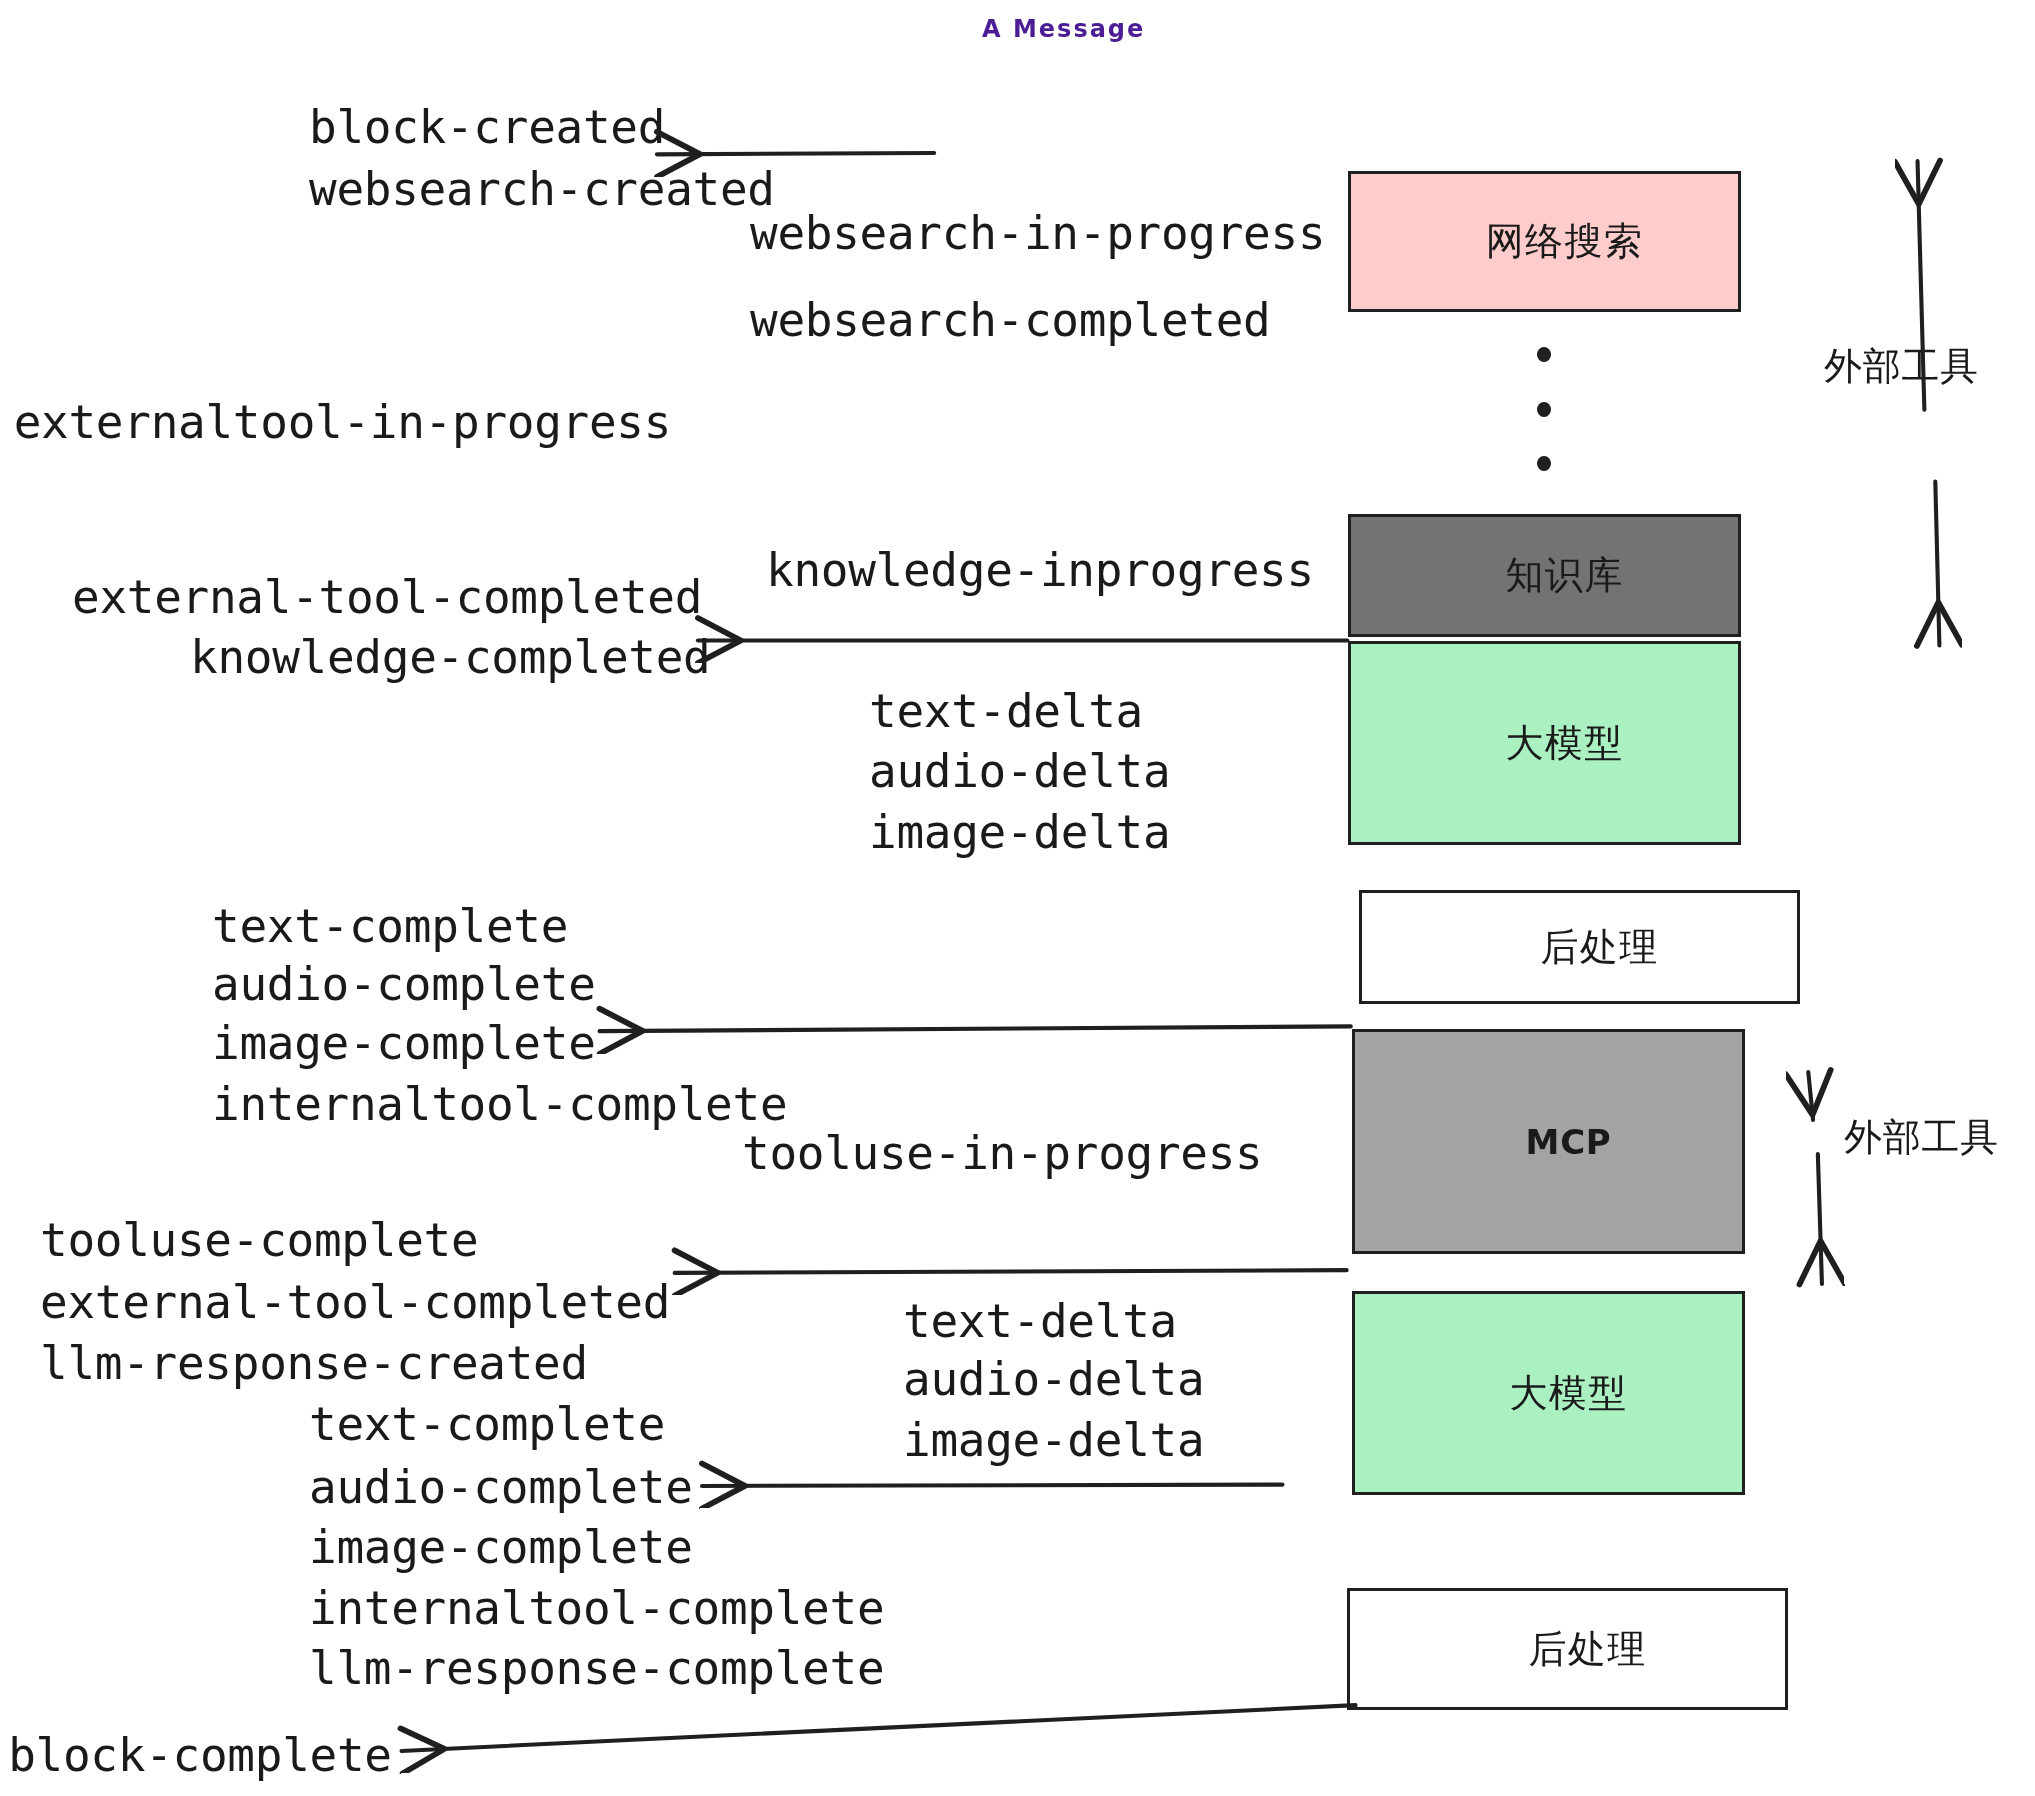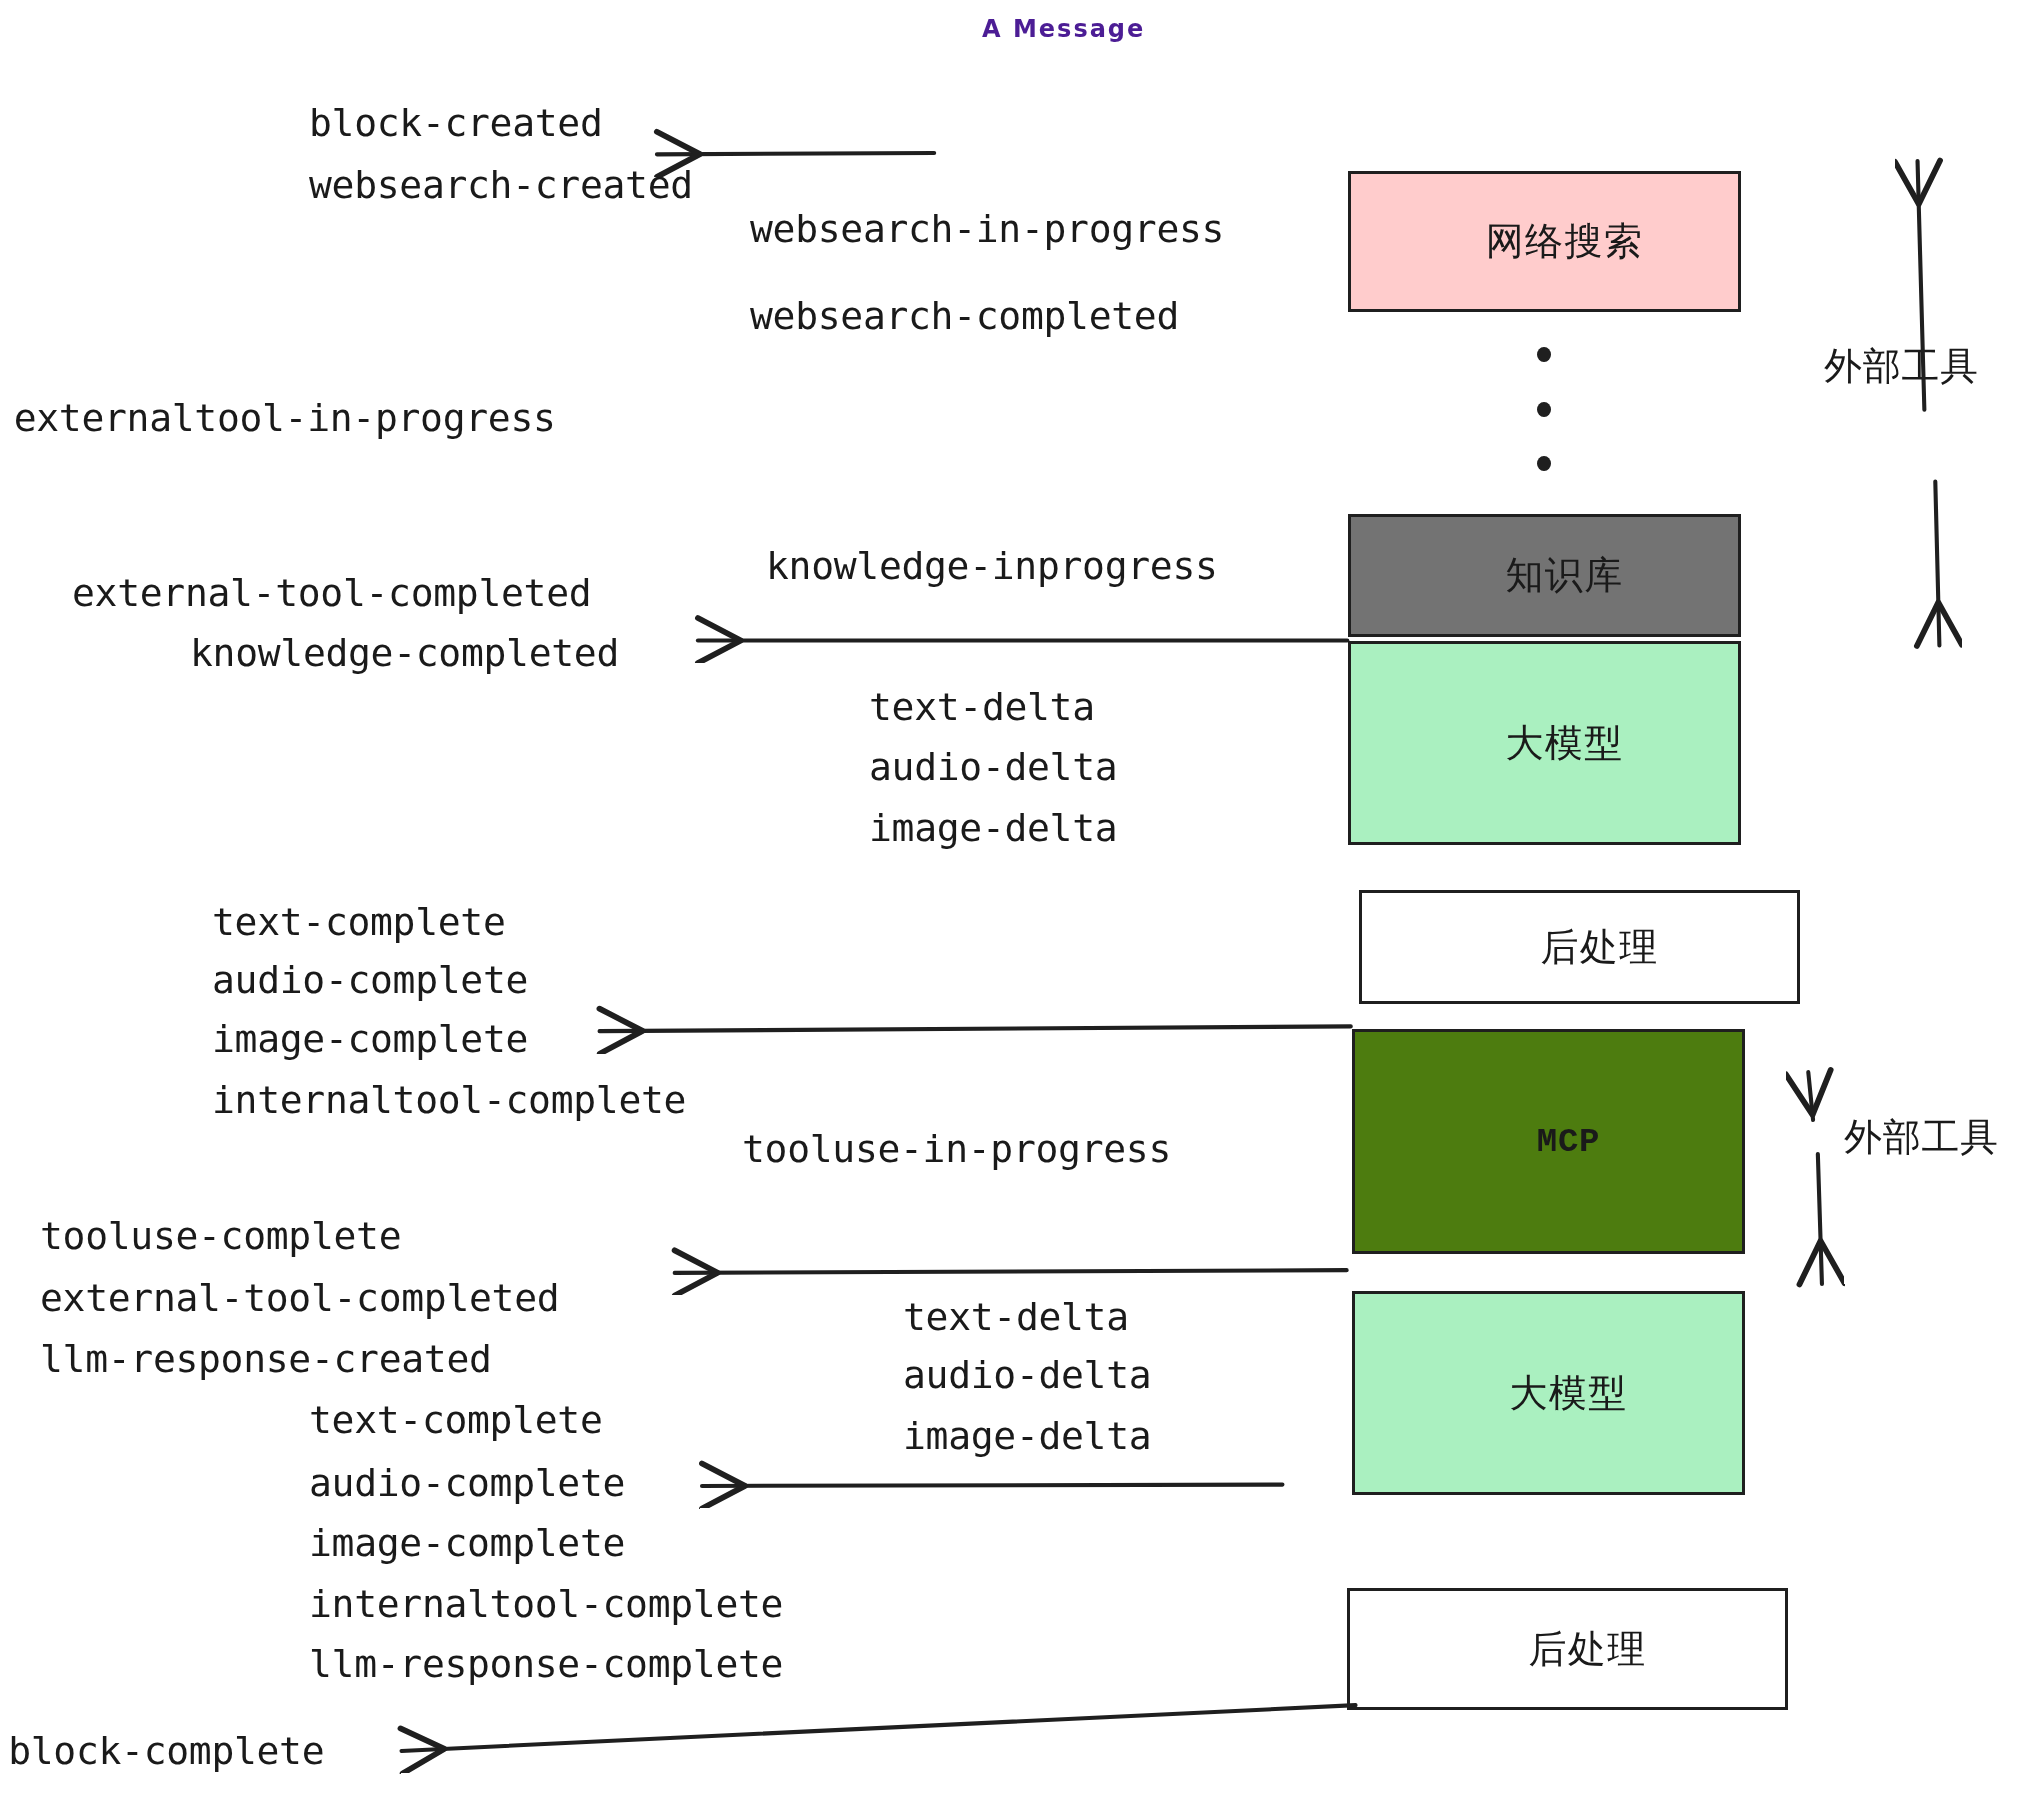--- a/index.html
+++ b/index.html
@@ -12,21 +12,21 @@
     width: 2035px;
     height: 1796px;
     background: #ffffff;
     overflow: hidden;
     font-family: "DejaVu Sans Mono", monospace;
   }
   
   .lbl {
     position: absolute;
     font-family: "DejaVu Sans Mono", "Liberation Mono", monospace;
-    font-size: 38px;
+    font-size: 46px;
     line-height: 1;
     color: #1a1a1a;
     white-space: pre;
     letter-spacing: -0.3px;
   }   
   
   .title {
     position: absolute;
     font-family: "DejaVu Sans", "Liberation Sans", sans-serif;
     font-size: 24px;
@@ -95,21 +95,21 @@
   </div>
 
   <div class="box" style="left:1348px; top:641px; width:393px; height:204px; background:#aaf0c0;">
     <span>大模型</span>
   </div>
 
   <div class="box" style="left:1359px; top:890px; width:441px; height:114px; background:#ffffff;">
     <span>后处理</span>
   </div>
 
-  <div class="box latin" style="left:1352px; top:1029px; width:393px; height:225px; background:#4d7c0f;font-family:Liberation Mono, monospace;">
+  <div class="box latin" style="left:1352px; top:1029px; width:393px; height:225px; background:#a3a3a3;">
     <span>MCP</span>
   </div>
 
   <div class="box" style="left:1352px; top:1291px; width:393px; height:204px; background:#aaf0c0;">
     <span>大模型</span>
   </div>
 
   <div class="box" style="left:1347px; top:1588px; width:441px; height:122px; background:#ffffff;">
     <span>后处理</span>
   </div>

